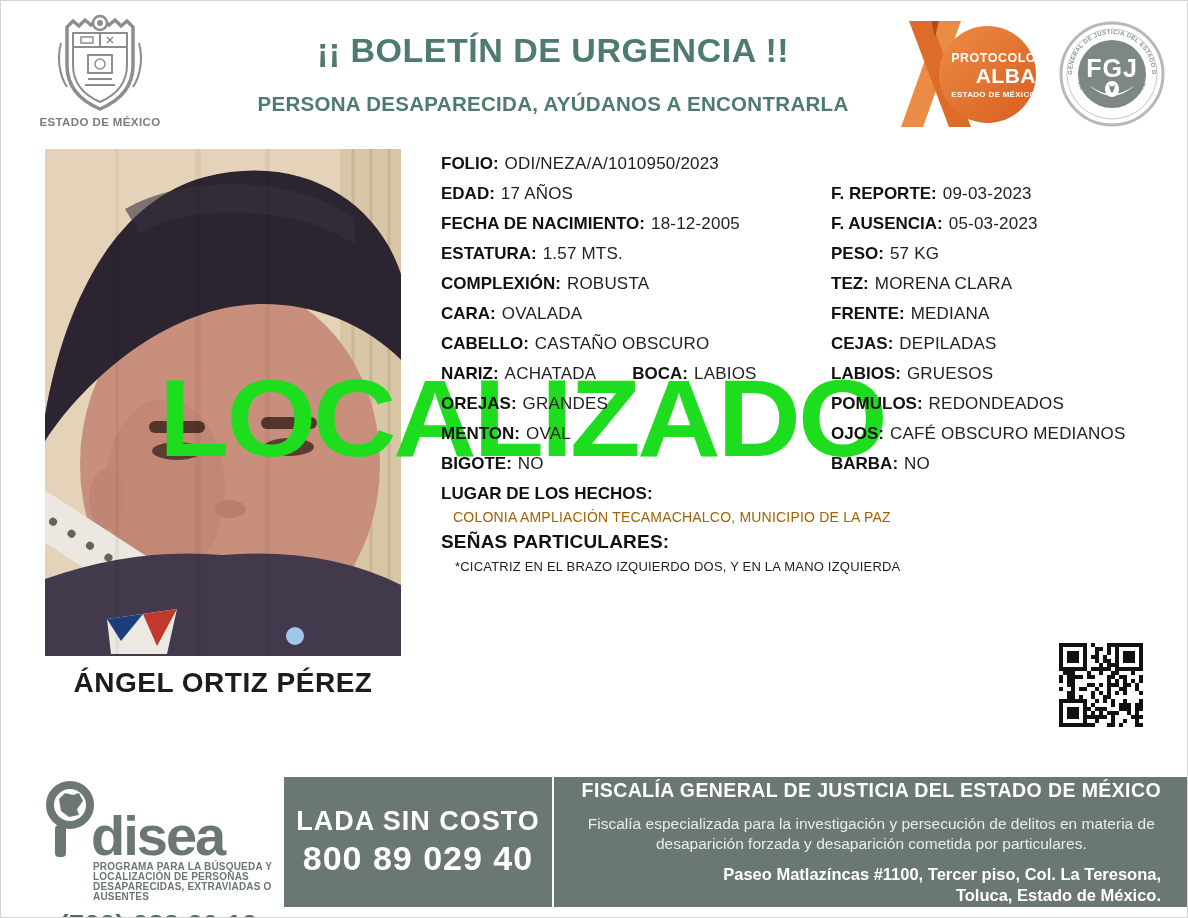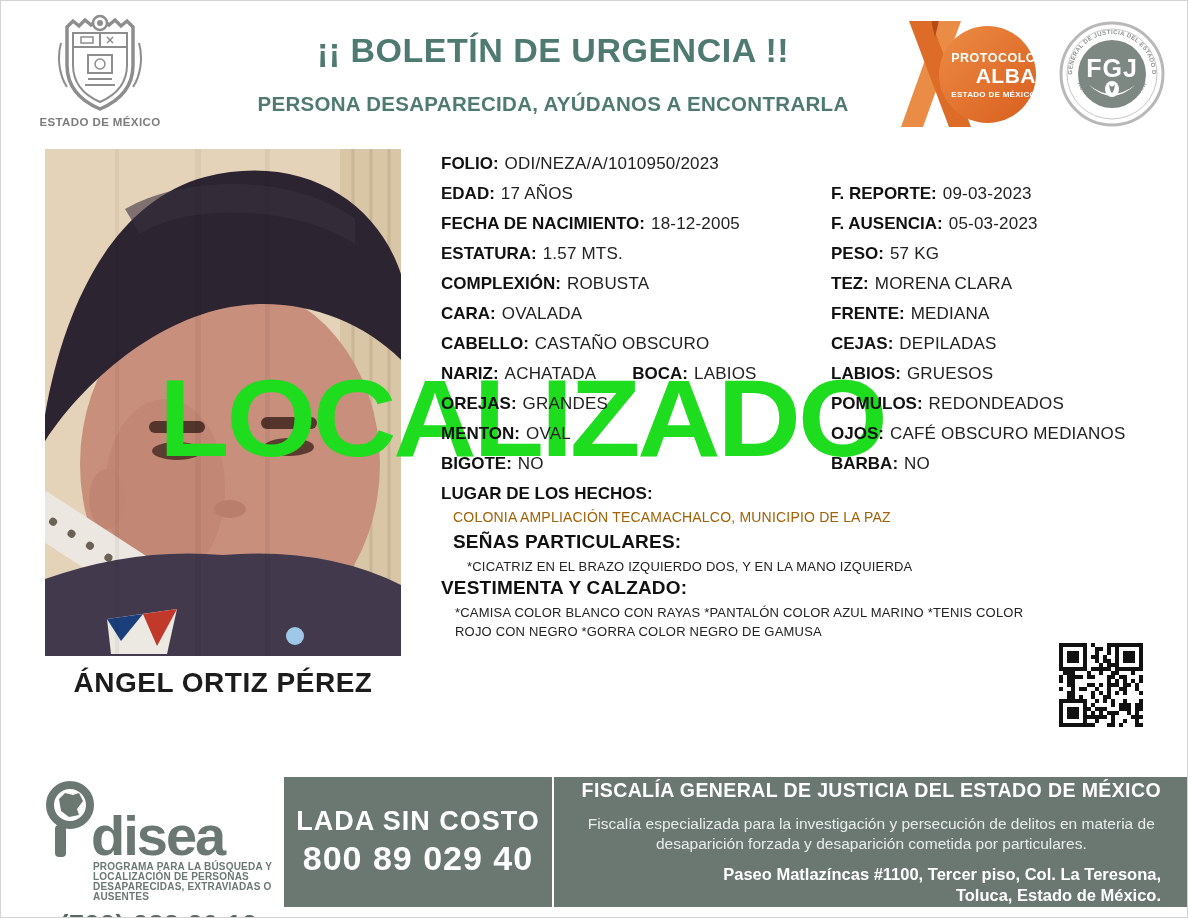--- a/index.html
+++ b/index.html
@@ -52,21 +52,21 @@
   .fields-right{position:absolute;left:830px;top:178px;width:356px;z-index:3;}
   .frow{height:30px;line-height:30px;font-size:17px;white-space:nowrap;}
   .flabel{font-weight:800;margin-right:6px;color:#111;}
   .fvalue{font-weight:400;color:#222;letter-spacing:.2px;}
   .flabel.second{margin-left:36px;}
   .lugar-detail{
     position:absolute;left:452px;top:508px;z-index:3;
     font-size:14px;letter-spacing:.2px;color:#a16207;white-space:nowrap;
   }
   .section-block{position:absolute;z-index:3;}
-  .senas-block{left:440px;top:530px;margin-left:12px;}
+  .senas-block{left:440px;top:530px;}
   .vestimenta-block{left:440px;top:576px;}
   .section-title{font-size:19px;font-weight:800;color:#111;letter-spacing:.2px;}
   .section-line{margin-top:4px;padding-left:14px;font-size:13px;line-height:19px;letter-spacing:.2px;color:#222;white-space:nowrap;}
   .qr{
     position:absolute;left:1058px;top:642px;z-index:3;
     display:grid;grid-template-columns:repeat(21,4px);grid-auto-rows:4px;background:#fff;
   }
   .qr .d{background:#111;}
 
   
@@ -272,25 +272,20 @@
     </div>
   </div>
 
   <div class="lugar-detail">COLONIA AMPLIACIÓN TECAMACHALCO, MUNICIPIO DE LA PAZ</div>
 
   <div class="section-block senas-block">
     <div class="section-title">SEÑAS PARTICULARES:</div>
     <div class="section-line">*CICATRIZ EN EL BRAZO IZQUIERDO DOS, Y  EN LA MANO IZQUIERDA</div>
   </div>
 
-  <div class="section-block vestimenta-block">
-    <div class="section-title">VESTIMENTA Y CALZADO:</div>
-    <div class="section-line">*CAMISA COLOR BLANCO CON RAYAS *PANTALÓN COLOR AZUL MARINO *TENIS COLOR</div>
-    <div class="section-line" style="margin-top:0;">ROJO CON NEGRO *GORRA COLOR NEGRO DE GAMUSA</div>
-  </div>
 
   <div class="qr">
       <div class="d"></div>
       <div class="d"></div>
       <div class="d"></div>
       <div class="d"></div>
       <div class="d"></div>
       <div class="d"></div>
       <div class="d"></div>
       <div></div>

